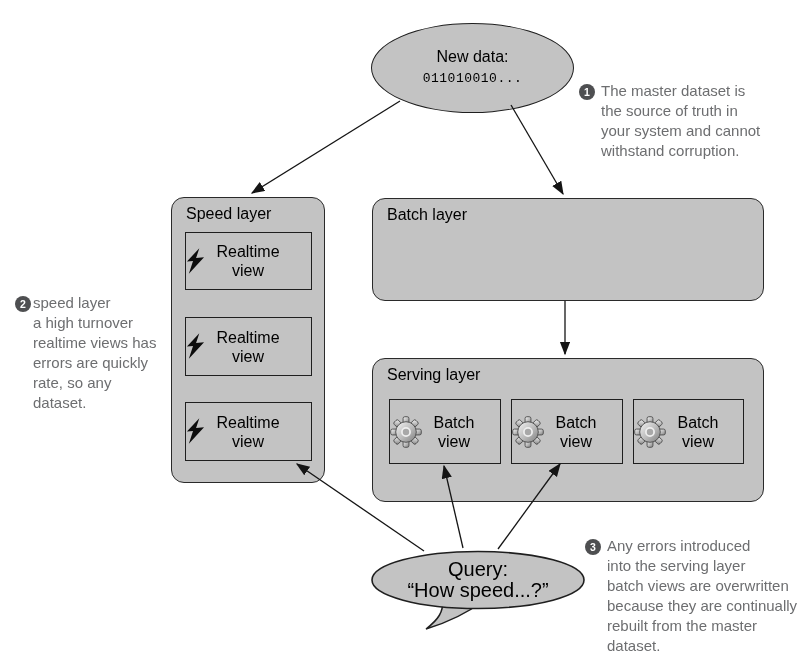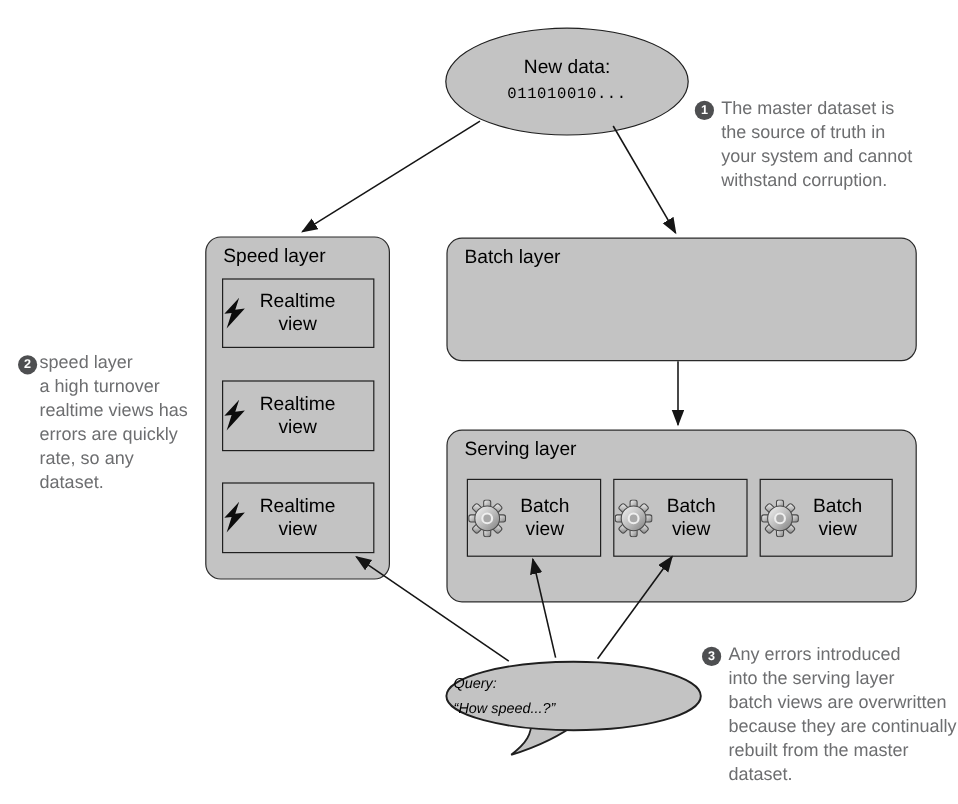--- a/index.html
+++ b/index.html
@@ -29,21 +29,21 @@
   .viewlabel.bv{width:46px;}
   .single{font-size:16px;}
   
   .badge{
     width:16px;height:16px;border-radius:50%;background:#4e4f51;color:#fff;
     font-size:10.5px;font-weight:bold;display:flex;align-items:center;justify-content:center;
   }
   .ann{color:#6d6e70;font-size:15px;line-height:20px;}
   
   .bubble-text{
-    text-align:left;font-size:12px;line-height:21px;z-index:3;font-style:italic;
+    text-align:center;font-size:20px;line-height:21px;z-index:3;
   }
   svg{display:block;}
   .arrows{position:absolute;left:0;top:0;pointer-events:none;z-index:2;}
 </style>
 </head>
 <body>
 
 <svg width="0" height="0" style="position:absolute" aria-hidden="true">
   <defs>
     <linearGradient id="gearGrad" x1="0" y1="0" x2="1" y2="1">

